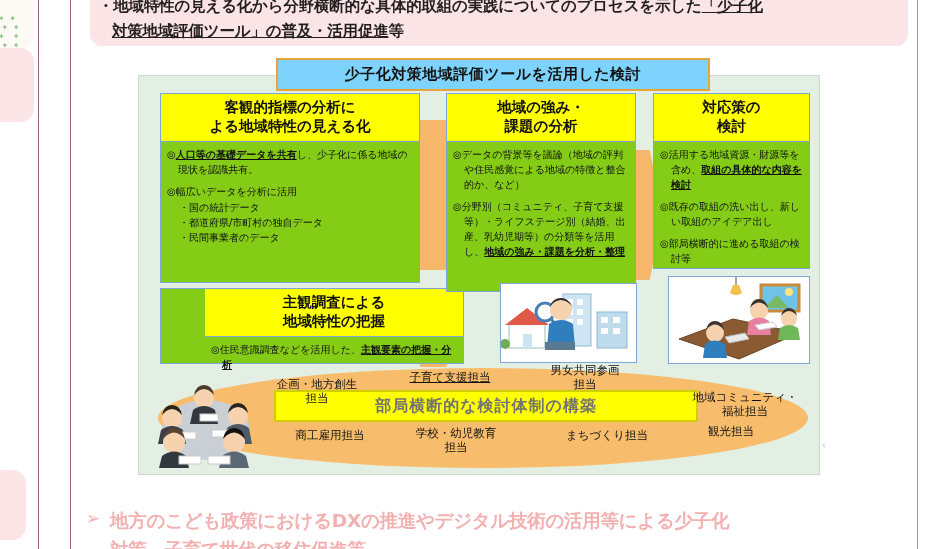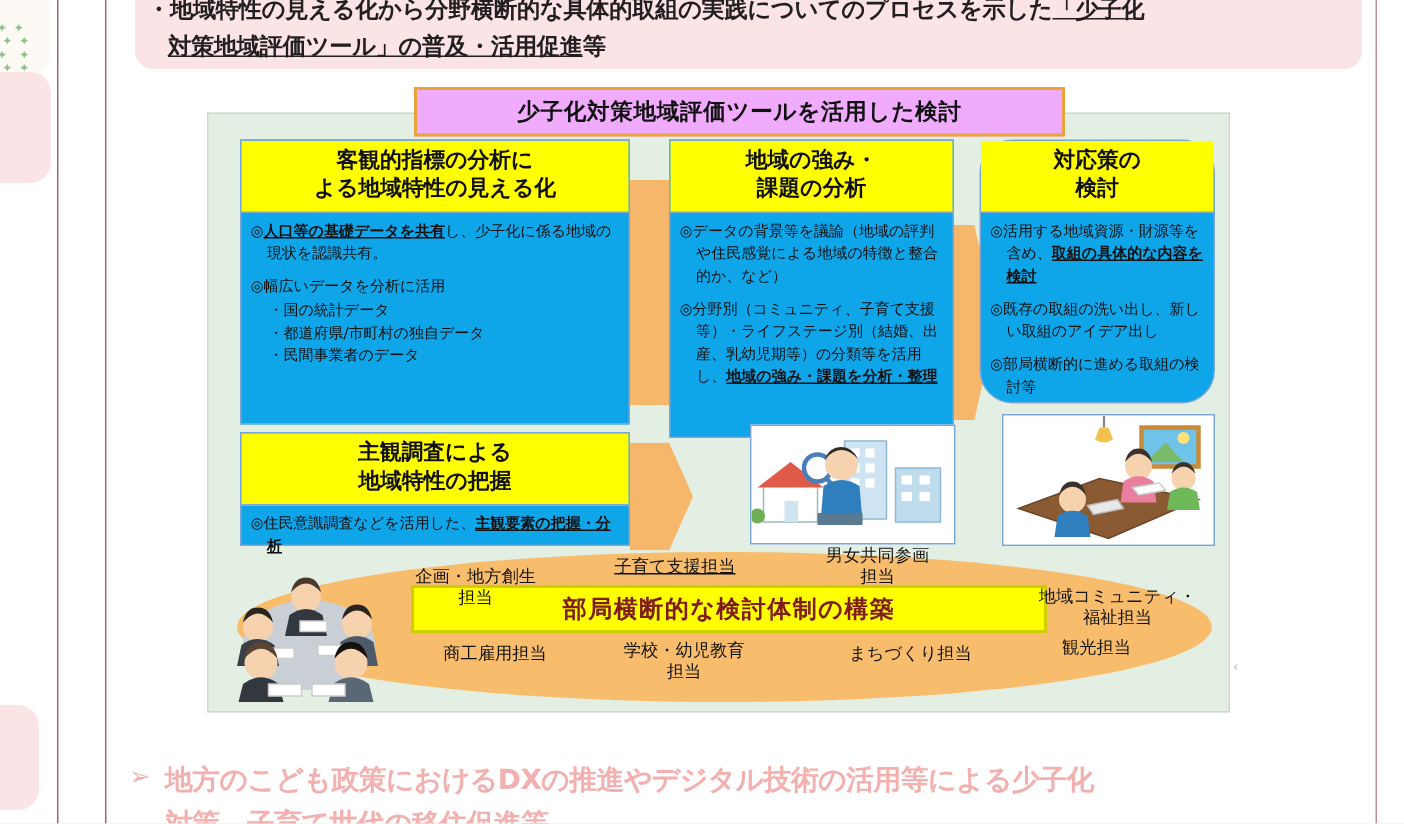--- a/index.html
+++ b/index.html
@@ -35,42 +35,42 @@
   .top-text .ul{text-decoration:underline;}
   .top-line2{padding-left:14px;}
 
   
   .diagram{
     position:absolute;left:138px;top:75px;width:680px;height:398px;
     background:#e4efe3;border:1px solid #cdd9cc;
   }
   .diagram-title{
     position:absolute;left:276px;top:58px;width:430px;height:29px;
-    background:#f0abfc;border:2px solid #e8a33d;
+    background:#7dd3fc;border:2px solid #e8a33d;
     display:flex;align-items:center;justify-content:center;
     font-size:15px;font-weight:bold;color:#111;letter-spacing:0.5px;
     z-index:5;
   }
 
   
-  .col{position:absolute;background:#0ea5e9;border:1px solid #7aa6d8;}
+  .col{position:absolute;background:#84cc16;border:1px solid #7aa6d8;}
   .col-head{
     background:#ffff00;border-bottom:1px solid #7aa6d8;
     text-align:center;font-weight:bold;color:#111;
     font-size:14.5px;line-height:19px;padding:4px 0 5px;
   }
   .col-body{padding:5px 5px 4px 6px;font-size:10px;line-height:15px;color:#111;}
   .col-body p{margin:0 0 7px 0;text-indent:-11px;padding-left:11px;}
   .col-body p.sub{text-indent:0;padding-left:12px;margin-bottom:0;}
   .b{font-weight:bold;text-decoration:underline;}
 
   #colA{left:160px;top:93px;width:258px;height:188px;}
-  #colA2{left:160px;top:288px;width:258px;height:74px;}
+  #colA2{left:160px;top:288px;width:258px;height:74px;padding-left:44px;}
   #colB{left:446px;top:93px;width:188px;height:197px;}
-  #colC{left:653px;top:93px;width:155px;height:174px;border-radius:22px;}
+  #colC{left:653px;top:93px;width:155px;height:174px;}
 
   
   .arrow{position:absolute;background:#f6b76a;}
   .arrow.a1{left:420px;top:120px;width:42px;height:150px;
     clip-path:polygon(0 0,62% 0,100% 50%,62% 100%,0 100%);}
   .arrow.a2{left:420px;top:295px;width:42px;height:72px;
     clip-path:polygon(0 0,62% 0,100% 50%,62% 100%,0 100%);}
   .arrow.a3{left:628px;top:150px;width:36px;height:130px;
     clip-path:polygon(0 0,60% 0,100% 50%,60% 100%,0 100%);}
 
@@ -81,21 +81,21 @@
 
   
   .ellipse{
     position:absolute;left:158px;top:368px;width:650px;height:100px;
     background:#f7bd6c;border-radius:50%/50%;
   }
   .yellow-bar{
     position:absolute;left:274px;top:390px;width:420px;height:28px;
     background:#ffff00;border:2px solid #cfcf00;
     display:flex;align-items:center;justify-content:center;
-    font-size:16px;font-weight:bold;color:#7f1d1d;z-index:4;letter-spacing:1px;
+    font-size:16px;font-weight:bold;color:#737373;z-index:4;letter-spacing:1px;
   }
   .dept{position:absolute;font-size:11.5px;color:#111;text-align:center;line-height:14px;z-index:4;}
 
   
   #illusGroup{position:absolute;left:146px;top:372px;width:120px;height:96px;z-index:5;}
 
   
   .bottom-text{
     position:absolute;left:110px;top:506px;width:800px;
     color:#f3b0b0;font-size:18.5px;font-weight:bold;line-height:29px;

